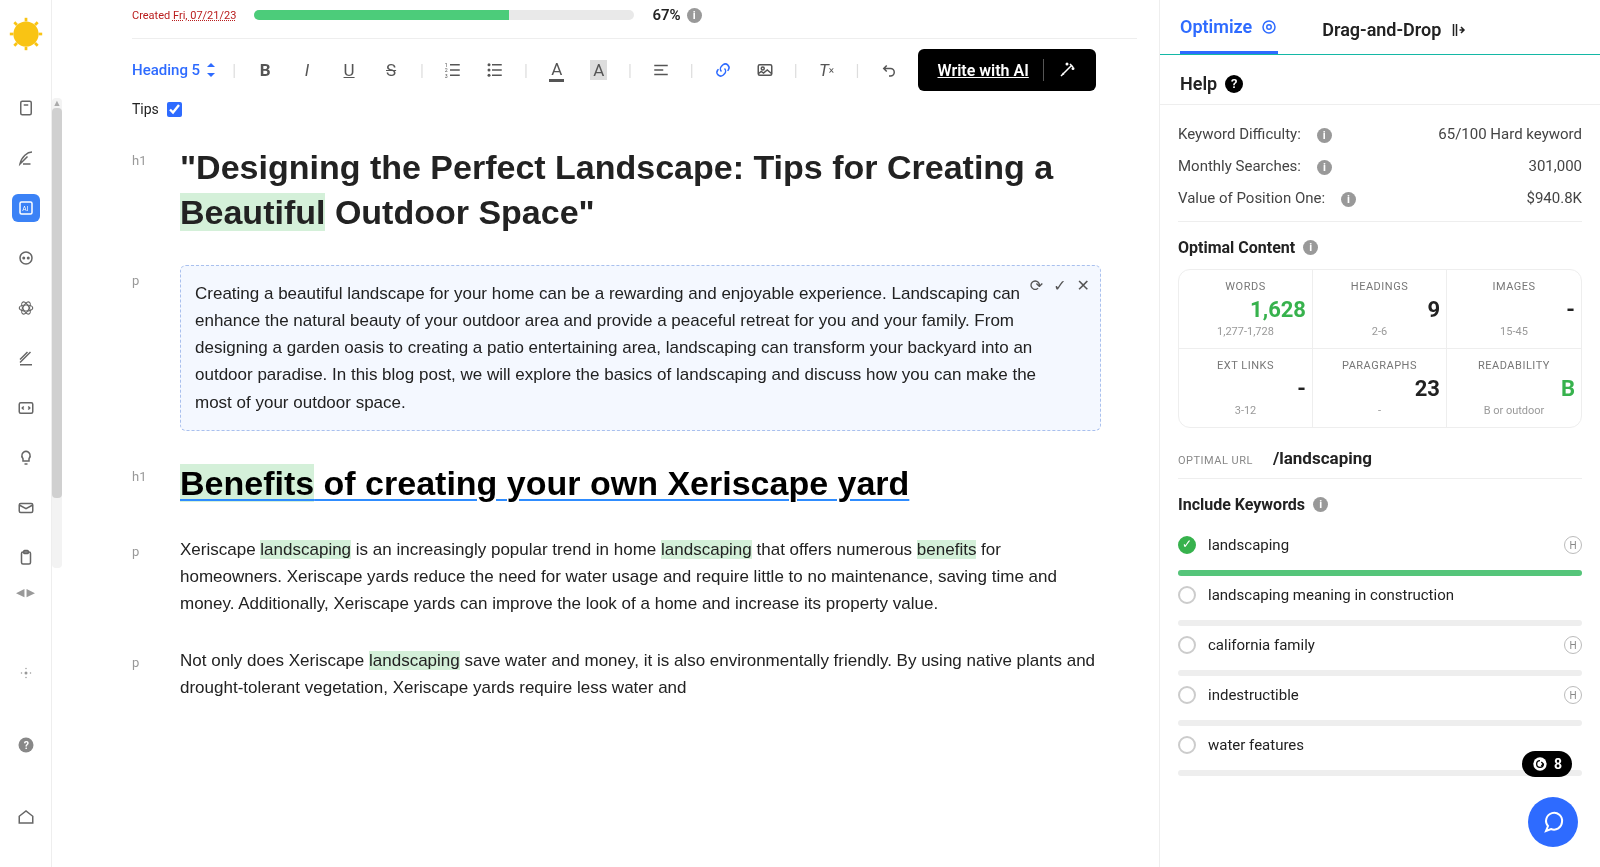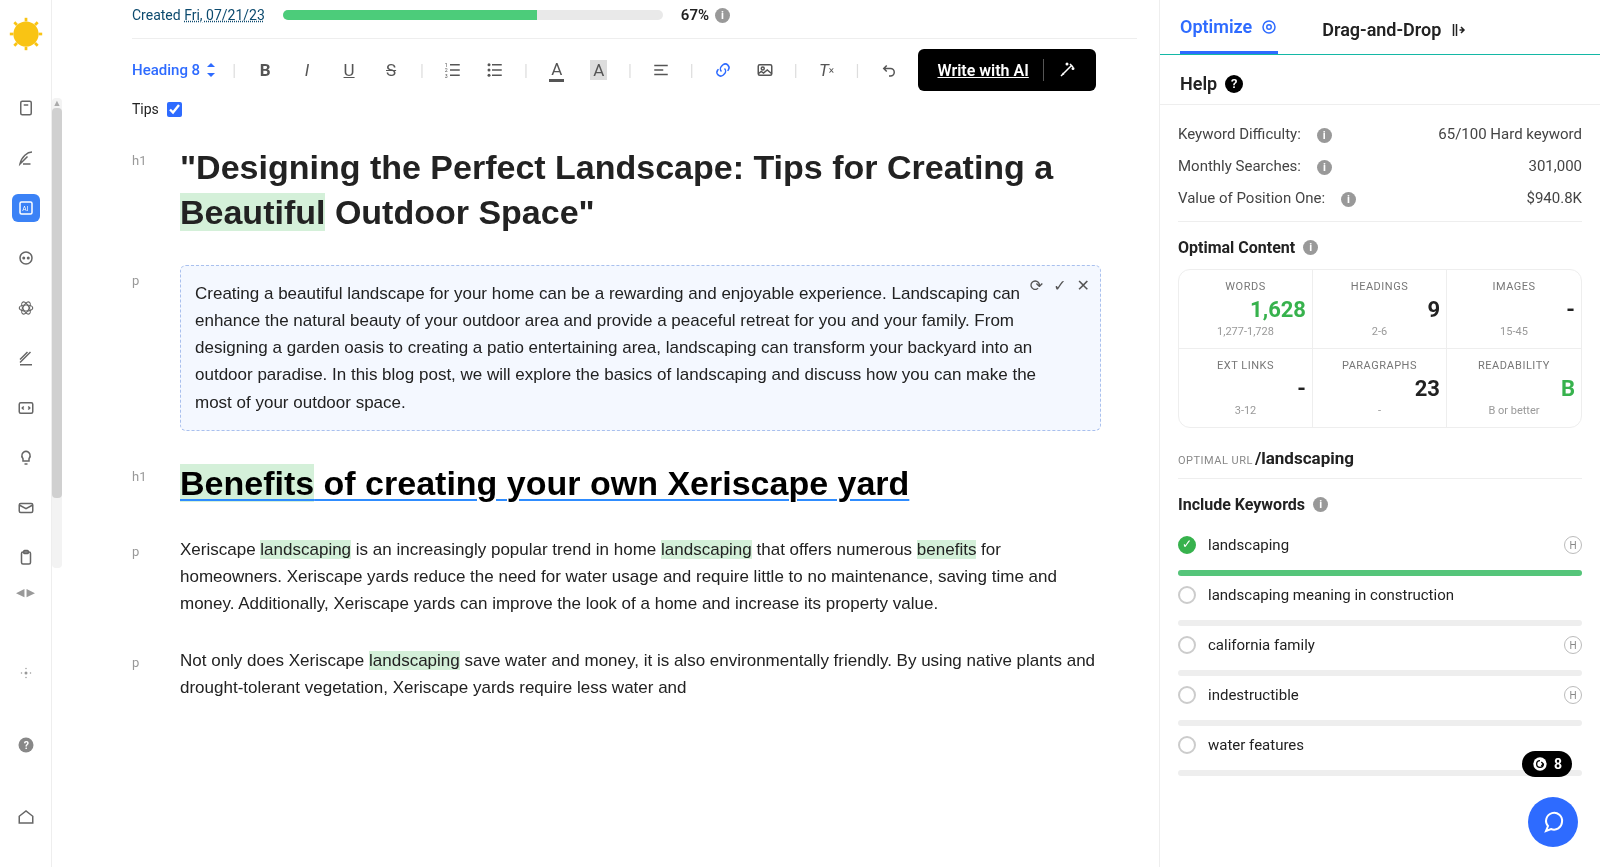--- a/index.html
+++ b/index.html
@@ -17,21 +17,21 @@
 
   
   .mini-scroll{position:absolute;left:52px;top:98px;width:10px;height:470px;background:#f3f3f3;border-radius:4px;}
   .mini-scroll-thumb{width:100%;height:83%;background:#d0d0d0;border-radius:4px;}
   .mini-arrow{width:10px;text-align:center;color:#aaa;font-size:9px;}
 
   
   .main-col { flex:1; display:flex; min-width:0; }
   .editor-wrap{flex:1;min-width:0;position:relative;padding:0 22px 0 80px; border-right:1px solid #eee;}
   .top-meta{display:flex;align-items:center;gap:18px;padding-top:6px;}
-  .created{font-size:14px;color:#0c4a6e;}
+  .created{font-size:11px;color:#b91c1c;}
   .created .date{text-decoration:underline dotted;}
   .progress-wrap{flex:1;display:flex;align-items:center;gap:18px;}
   .progress-bar{flex:1;height:10px;background:#e9e9e9;border-radius:5px;overflow:hidden;max-width:380px;}
   .progress-fill{height:100%;background:#4ccc7a;width:67%;}
   .progress-pct{font-weight:600;font-size:15px;color:#222;display:flex;align-items:center;gap:6px;}
   .info-dot{width:15px;height:15px;border-radius:50%;background:#999;color:#fff;font-size:11px;display:inline-flex;align-items:center;justify-content:center;font-weight:700;}
 
   .hr{height:1px;background:#eee;margin:14px 0 10px;}
   .toolbar{display:flex;align-items:center;gap:16px;flex-wrap:wrap;padding-bottom:8px;}
   .sel-heading{display:flex;align-items:center;gap:6px;color:#2e6bff;font-weight:500;font-size:15px;cursor:pointer;}
@@ -74,21 +74,21 @@
 
   .metrics-grid{display:grid;grid-template-columns:1fr 1fr 1fr;border:1px solid #eee;border-radius:12px;overflow:hidden;}
   .metric{padding:10px 6px;text-align:center;border-right:1px solid #eee;border-bottom:1px solid #eee;}
   .metric:nth-child(3n){border-right:none;}
   .metric:nth-last-child(-n+3){border-bottom:none;}
   .m-label{color:#777;font-size:11px;letter-spacing:.5px;text-transform:uppercase;margin-bottom:4px;}
   .m-val{font-size:22px;font-weight:700;text-align:right;}
   .m-val.green{color:#37b24d;}
   .m-sub{font-size:11px;color:#999;margin-top:3px;}
 
-  .url-row{display:flex;align-items:baseline;gap:2px;margin:20px 0 6px;}
+  .url-row{display:flex;align-items:baseline;gap:20px;margin:20px 0 6px;}
   .url-row .lbl{font-size:11px;color:#888;letter-spacing:.5px;}
   .url-row .val{font-weight:700;font-size:17px;}
 
   .kw-row{display:flex;align-items:center;gap:12px;padding:10px 0;}
   .kw-circ{width:18px;height:18px;border-radius:50%;border:2px solid #ccc;flex-shrink:0;}
   .kw-circ.done{background:#37b24d;border-color:#37b24d;position:relative;}
   .kw-circ.done:after{content:"✓";color:#fff;font-size:12px;position:absolute;left:2px;top:-1px;}
   .kw-text{flex:1;font-size:15px;}
   .kw-h{width:18px;height:18px;border:1px solid #bbb;border-radius:50%;font-size:10px;color:#888;display:flex;align-items:center;justify-content:center;}
   .kw-bar{height:6px;background:#eee;border-radius:3px;margin-top:6px;}
@@ -225,21 +225,21 @@
         <div class="progress-pct">
             <span>67%</span>
             <span class="info-dot">i</span>
           </div>
       </div>
     </div>
     <div class="hr"></div>
 
     <div class="toolbar">
       <div class="sel-heading">
-        <span>Heading 8</span>
+        <span>Heading 5</span>
         <svg width="10" height="14" viewBox="0 0 10 14">
             <path fill="#2e6bff" d="M5 0l4 4H1zM5 14l-4-4h8z"></path>
           </svg>
       </div>
       <span class="tb-sep">|</span>
       <span class="tb-btn">
           <b>B</b>
         </span>
       <span class="tb-btn">
           <i>I</i>
@@ -444,21 +444,21 @@
             <div class="m-sub">3-12</div>
           </div>
           <div class="metric">
             <div class="m-label">PARAGRAPHS</div>
             <div class="m-val ">23</div>
             <div class="m-sub">-</div>
           </div>
           <div class="metric">
             <div class="m-label">READABILITY</div>
             <div class="m-val green">B</div>
-            <div class="m-sub">B or better</div>
+            <div class="m-sub">B or outdoor</div>
           </div>
         </div>
 
       <div class="url-row">
         <span class="lbl">OPTIMAL URL</span>
         <span class="val">/landscaping</span>
       </div>
       <div class="rc-hr"></div>
 
       <div class="sect-title">

